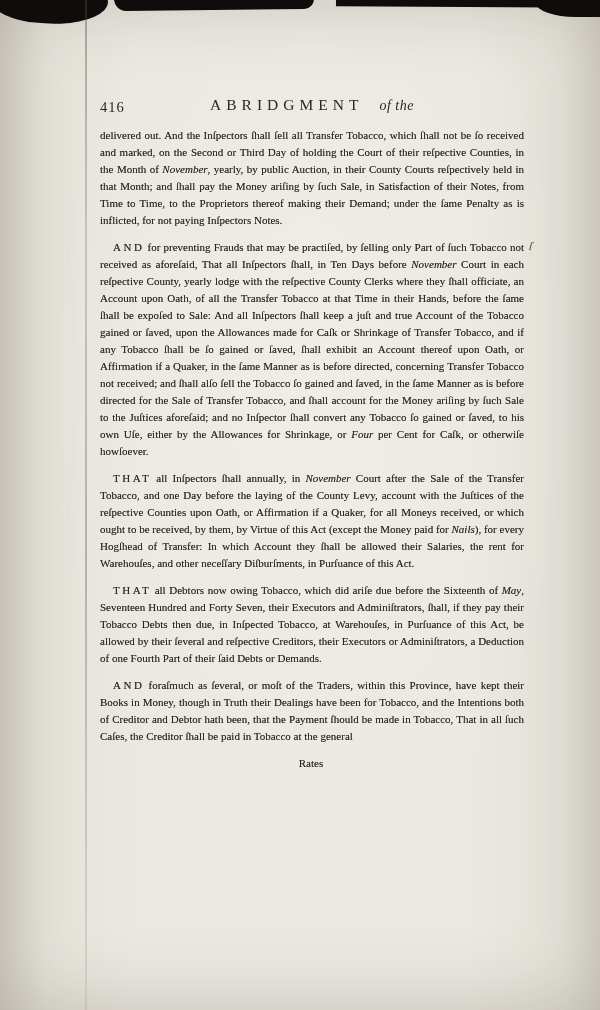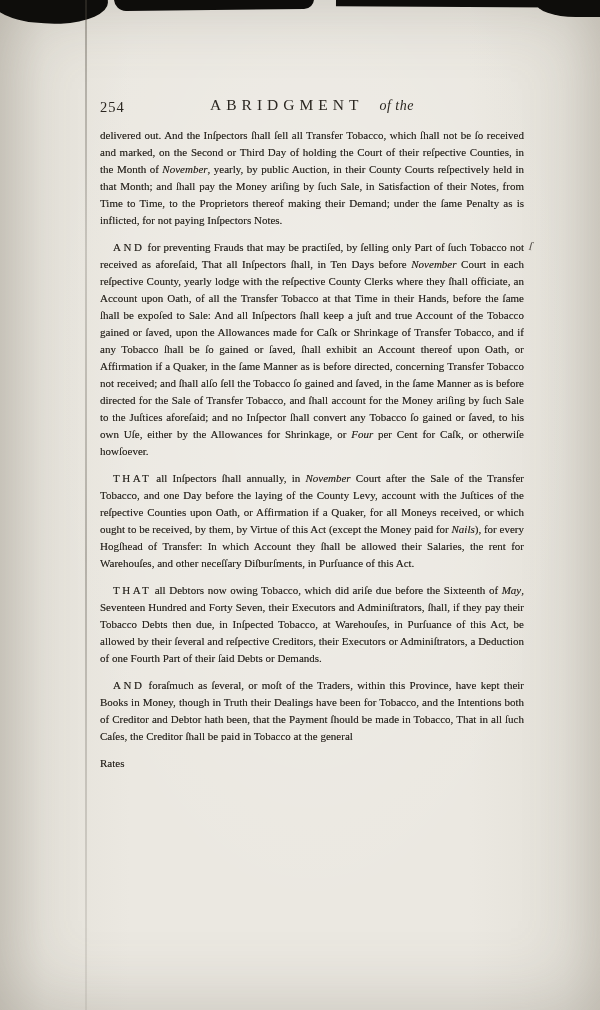--- a/index.html
+++ b/index.html
@@ -43,39 +43,39 @@
   .rt-of { font-style: italic; font-size: 14px; margin-left: 12px; letter-spacing: 0.5px; }
   .body-text {
     position: absolute; left: 100px; top: 127px; width: 424px;
     font-size: 11px; line-height: 17px; text-align: justify;
     text-shadow: 0 0 0.6px rgba(42,38,32,0.55);
   }
   p.para { margin: 0 0 10px 0; }
   p.para.indent { text-indent: 13px; }
   .it { font-style: italic; }
   .lead { letter-spacing: 2.5px; }
-  .catchword-row { text-align: left; padding-right: 2px; }
+  .catchword-row { text-align: center; padding-right: 2px; }
   .stray-mark {
     position: absolute; left: 529px; top: 239px; font-size: 12px;
     color: rgba(42,38,32,0.8); transform: rotate(14deg);
   }
 </style>
 </head>
 <body>
 
 <div class="scan">
 
   <div class="art art-1"></div>
   <div class="art art-2"></div>
   <div class="art art-3"></div>
   <div class="art art-4"></div>
   <div class="gutter-line"></div>
 
   <div class="header">
-    <span class="pnum">254</span>
+    <span class="pnum">416</span>
     <div class="rtitle">
       <span class="rt-main">ABRIDGMENT</span>
       <span class="rt-of">of the</span>
     </div>
   </div>
 
   <div class="body-text">
     <div id="paras">
         <p class="para"><span>delivered out.  And the Inſpectors ſhall ſell all Transfer Tobacco, which ſhall not be ſo received and marked, on the Second or Third Day of holding the Court of their reſpective Counties, in the Month of </span><span class="it">November</span><span>, yearly, by public Auction, in their County Courts reſpectively held in that Month; and ſhall pay the Money ariſing by ſuch Sale, in Satisfaction of their Notes, from Time to Time, to the Proprietors thereof making their Demand; under the ſame Penalty as is inflicted, for not paying Inſpectors Notes.</span></p>
         <p class="para indent"><span class="lead">AND</span><span> for preventing Frauds that may be practiſed, by ſelling only Part of ſuch Tobacco not received as aforeſaid, That all Inſpectors ſhall, in Ten Days before </span><span class="it">November</span><span> Court in each reſpective County, yearly lodge with the reſpective County Clerks where they ſhall officiate, an Account upon Oath, of all the Transfer Tobacco at that Time in their Hands, before the ſame ſhall be expoſed to Sale: And all Inſpectors ſhall keep a juſt and true Account of the Tobacco gained or ſaved, upon the Allowances made for Caſk or Shrinkage of Transfer Tobacco, and if any Tobacco ſhall be ſo gained or ſaved, ſhall exhibit an Account thereof upon Oath, or Affirmation if a Quaker, in the ſame Manner as is before directed, concerning Transfer Tobacco not received; and ſhall alſo ſell the Tobacco ſo gained and ſaved, in the ſame Manner as is before directed for the Sale of Transfer Tobacco, and ſhall account for the Money ariſing by ſuch Sale to the Juſtices aforeſaid; and no Inſpector ſhall convert any Tobacco ſo gained or ſaved, to his own Uſe, either by the Allowances for Shrinkage, or </span><span class="it">Four</span><span> per Cent for Caſk, or otherwiſe howſoever.</span></p>

